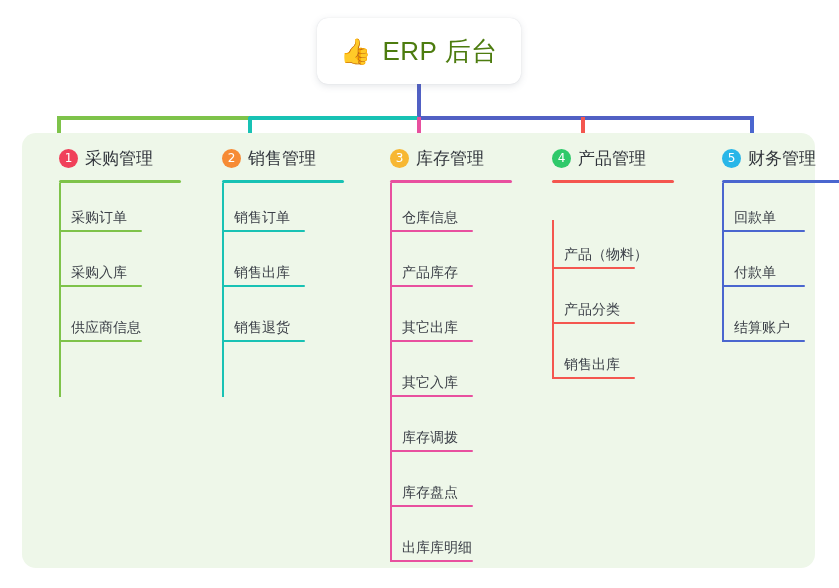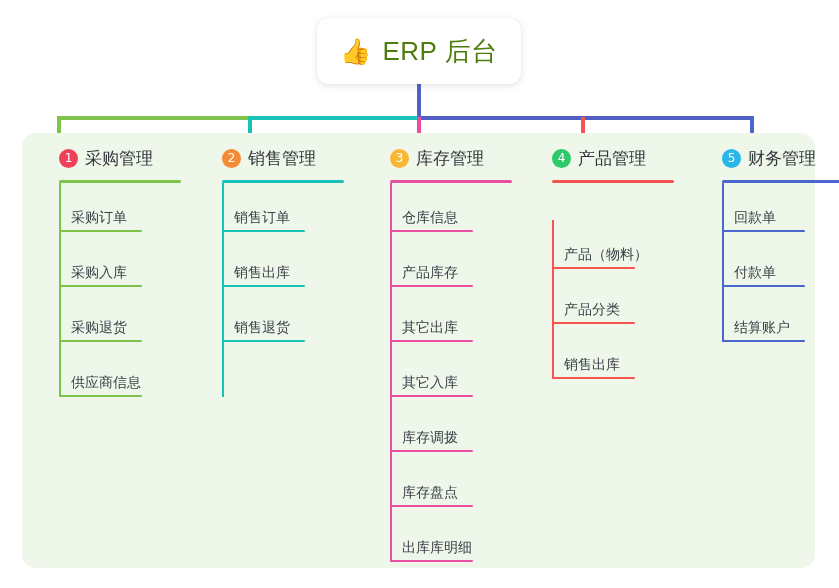--- a/index.html
+++ b/index.html
@@ -114,24 +114,20 @@
           <div class="spine" style="background: rgb(126, 195, 74); height: 214px;"></div>
           <div class="leaf">
             <span class="leaf-label">采购订单</span>
             <div class="leaf-rule" style="background: rgb(126, 195, 74);"></div>
           </div>
           <div class="leaf">
             <span class="leaf-label">采购入库</span>
             <div class="leaf-rule" style="background: rgb(126, 195, 74);"></div>
           </div>
           <div class="leaf">
-            <span class="leaf-label">采购退货</span>
-            <div class="leaf-rule" style="background: rgb(126, 195, 74);"></div>
-          </div>
-          <div class="leaf">
             <span class="leaf-label">供应商信息</span>
             <div class="leaf-rule" style="background: rgb(126, 195, 74);"></div>
           </div>
         </div>
       </div>
       <div class="col" style="left: 200px;">
         <div class="col-head">
           <span class="badge" style="background: rgb(246, 139, 53);">2</span>
           <span class="col-title">销售管理</span>
         </div>

